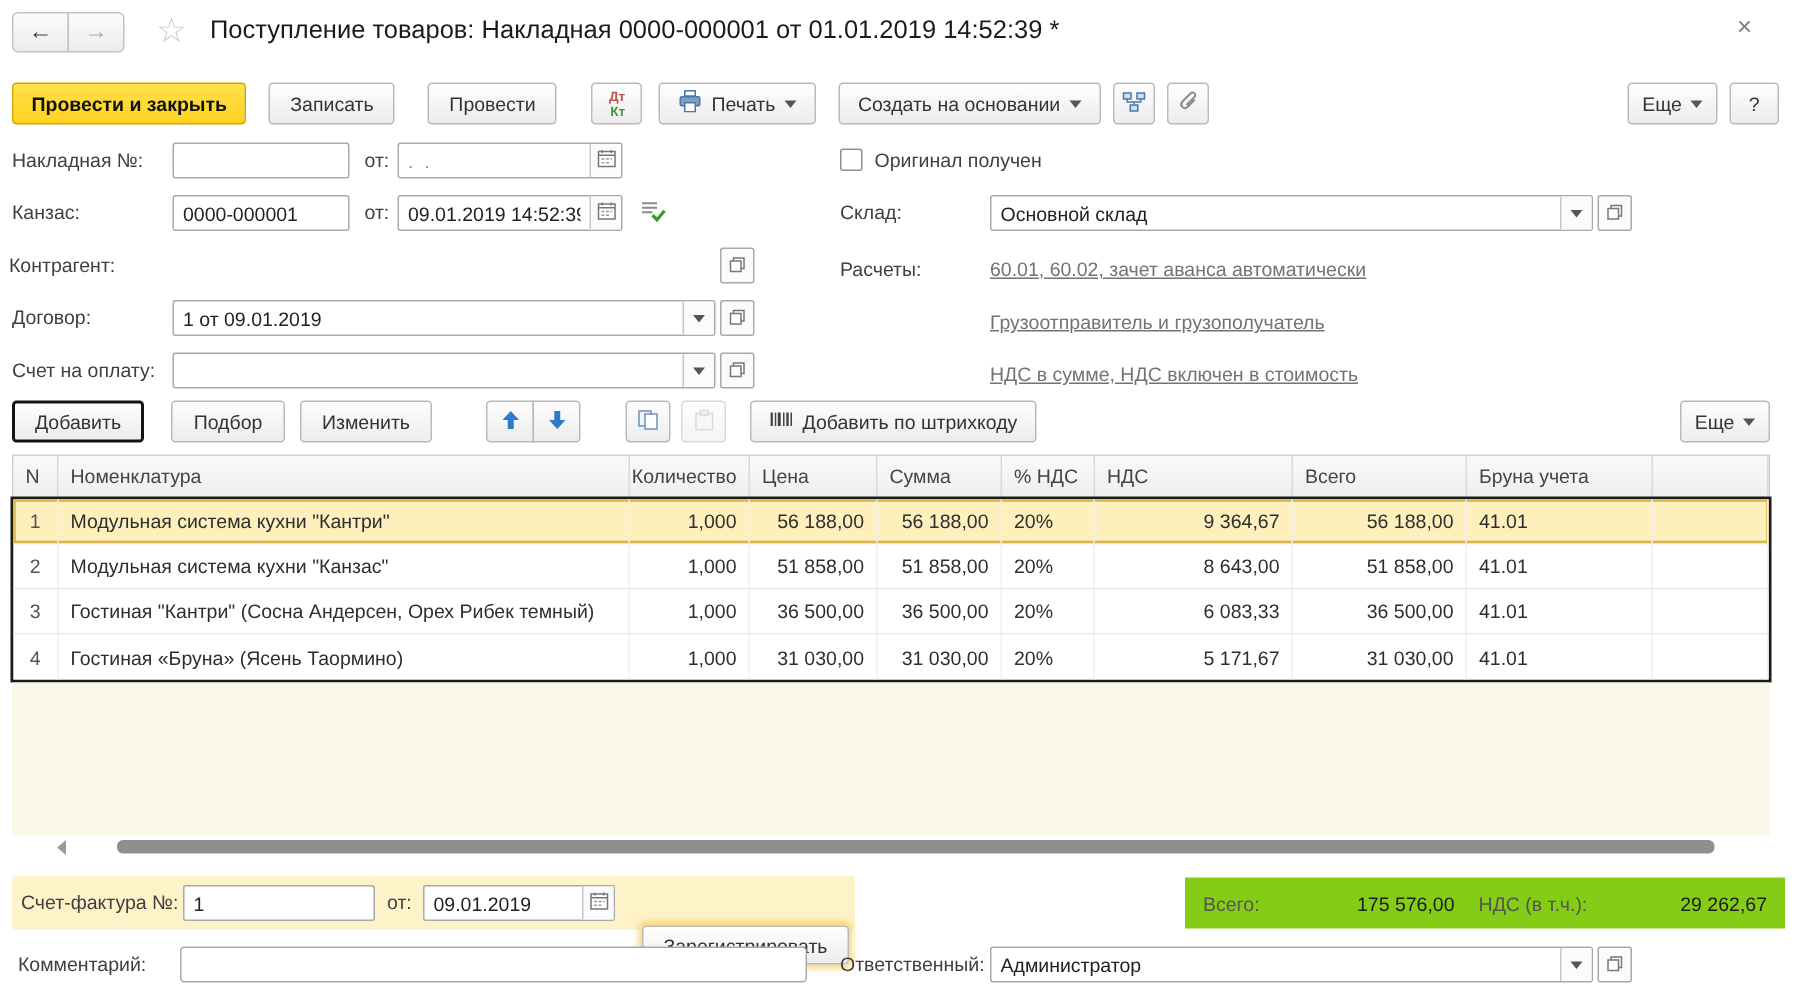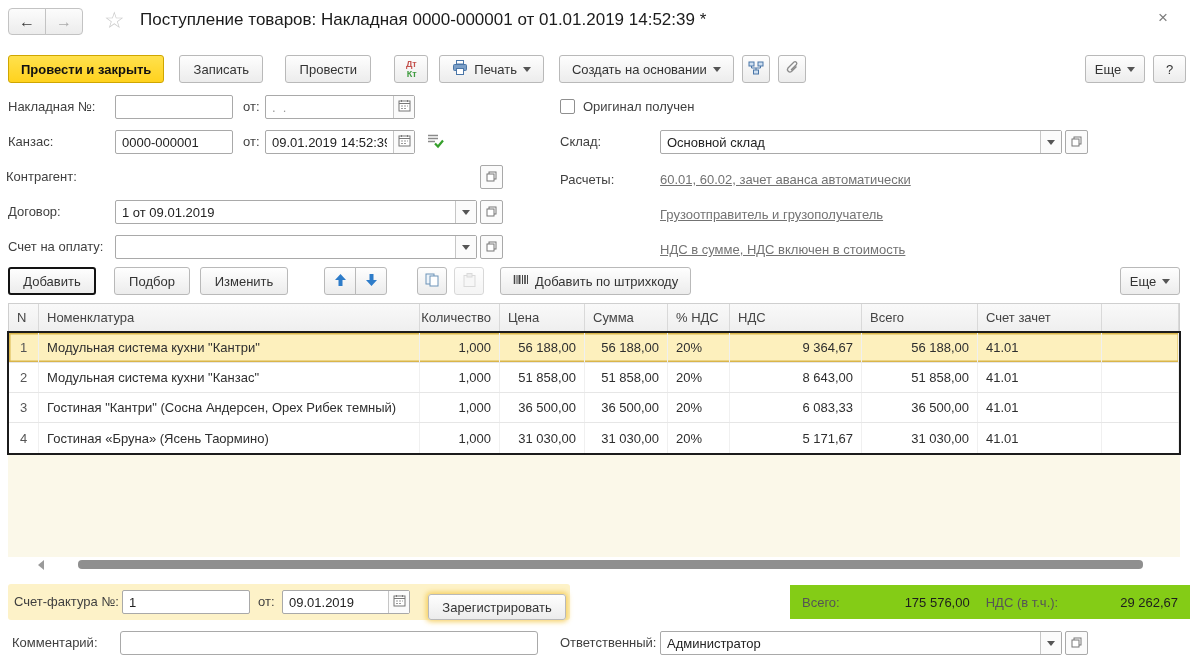--- a/index.html
+++ b/index.html
@@ -271,21 +271,21 @@
 
   <div class="thead grid-cols">
     <div class="th">N</div>
     <div class="th">Номенклатура</div>
     <div class="th num">Количество</div>
     <div class="th">Цена</div>
     <div class="th">Сумма</div>
     <div class="th">% НДС</div>
     <div class="th">НДС</div>
     <div class="th">Всего</div>
-    <div class="th">Счет зачет</div>
+    <div class="th">Бруна учета</div>
     <div class="th"></div>
   </div>
 
   <div class="tbody">
     <div class="trow grid-cols selected">
       <div class="td ctr">1</div>
       <div class="td">Модульная система кухни "Кантри"</div>
       <div class="td num">1,000</div>
       <div class="td num">56 188,00</div>
       <div class="td num">56 188,00</div>
@@ -350,21 +350,21 @@
     <input value="09.01.2019" style="">
     <span class="fbtn">
         <span><svg width="13" height="13" viewBox="0 0 13 13">
             <rect x="1" y="2" width="11" height="10" fill="#fff" stroke="#777"></rect>
             <path d="M1 4.5h11" stroke="#777"></path>
             <path d="M3.5 1v2M9.5 1v2" stroke="#777"></path>
             <path d="M3 7h2M6 7h2M9 7h1M3 9.5h2M6 9.5h2" stroke="#999"></path>
           </svg></span>
       </span>
   </div>
-  <button class="btn btn-glow abs" style="left:428px;top:594px;width:138px">Зарегистрировать</button>
+  <button class="btn btn-glow abs" style="left:428px;top:617px;width:138px">Зарегистрировать</button>
 
   <div class="totals">
     <span class="tlabel">Всего:</span>
     <span class="tval" style="width:130px">175 576,00</span>
     <span class="tlabel" style="margin-left:16px">НДС (в т.ч.):</span>
     <span class="tval" style="flex:1">29 262,67</span>
   </div>
 
   <div class="lbl" style="left:12px;top:631px">Комментарий:</div>
   <div class="field" style="left:120px;top:631px;width:418px;border-radius:3px">

